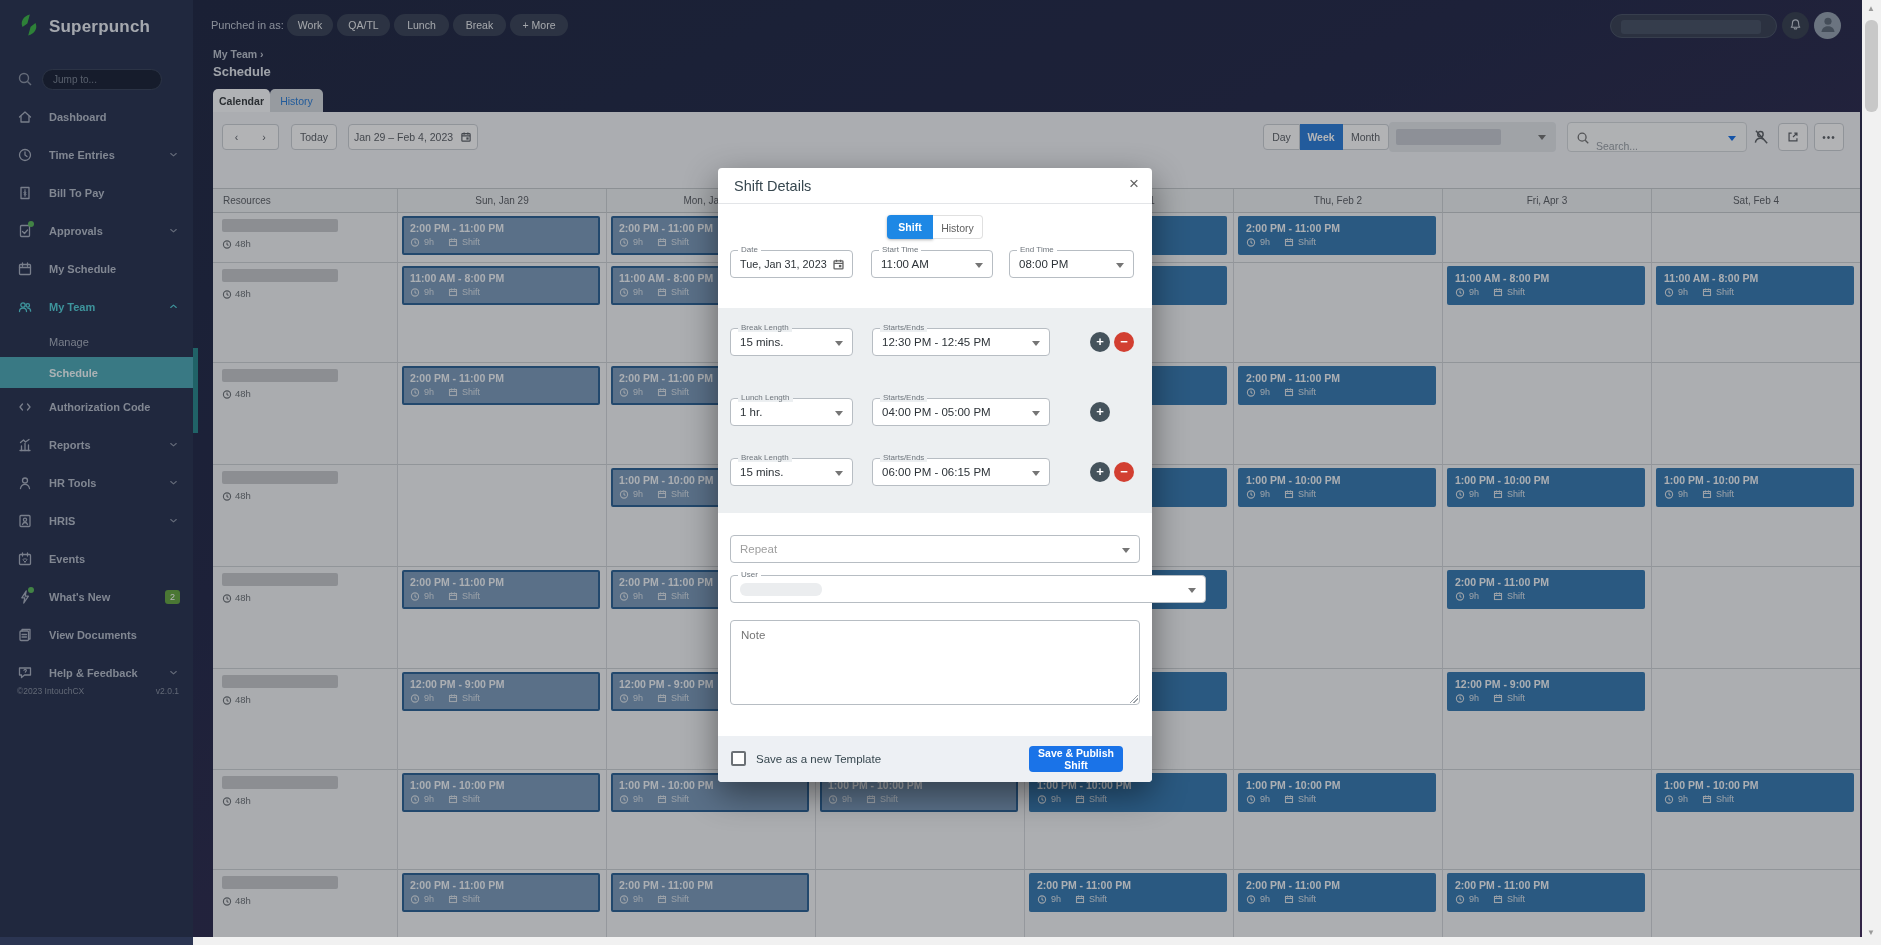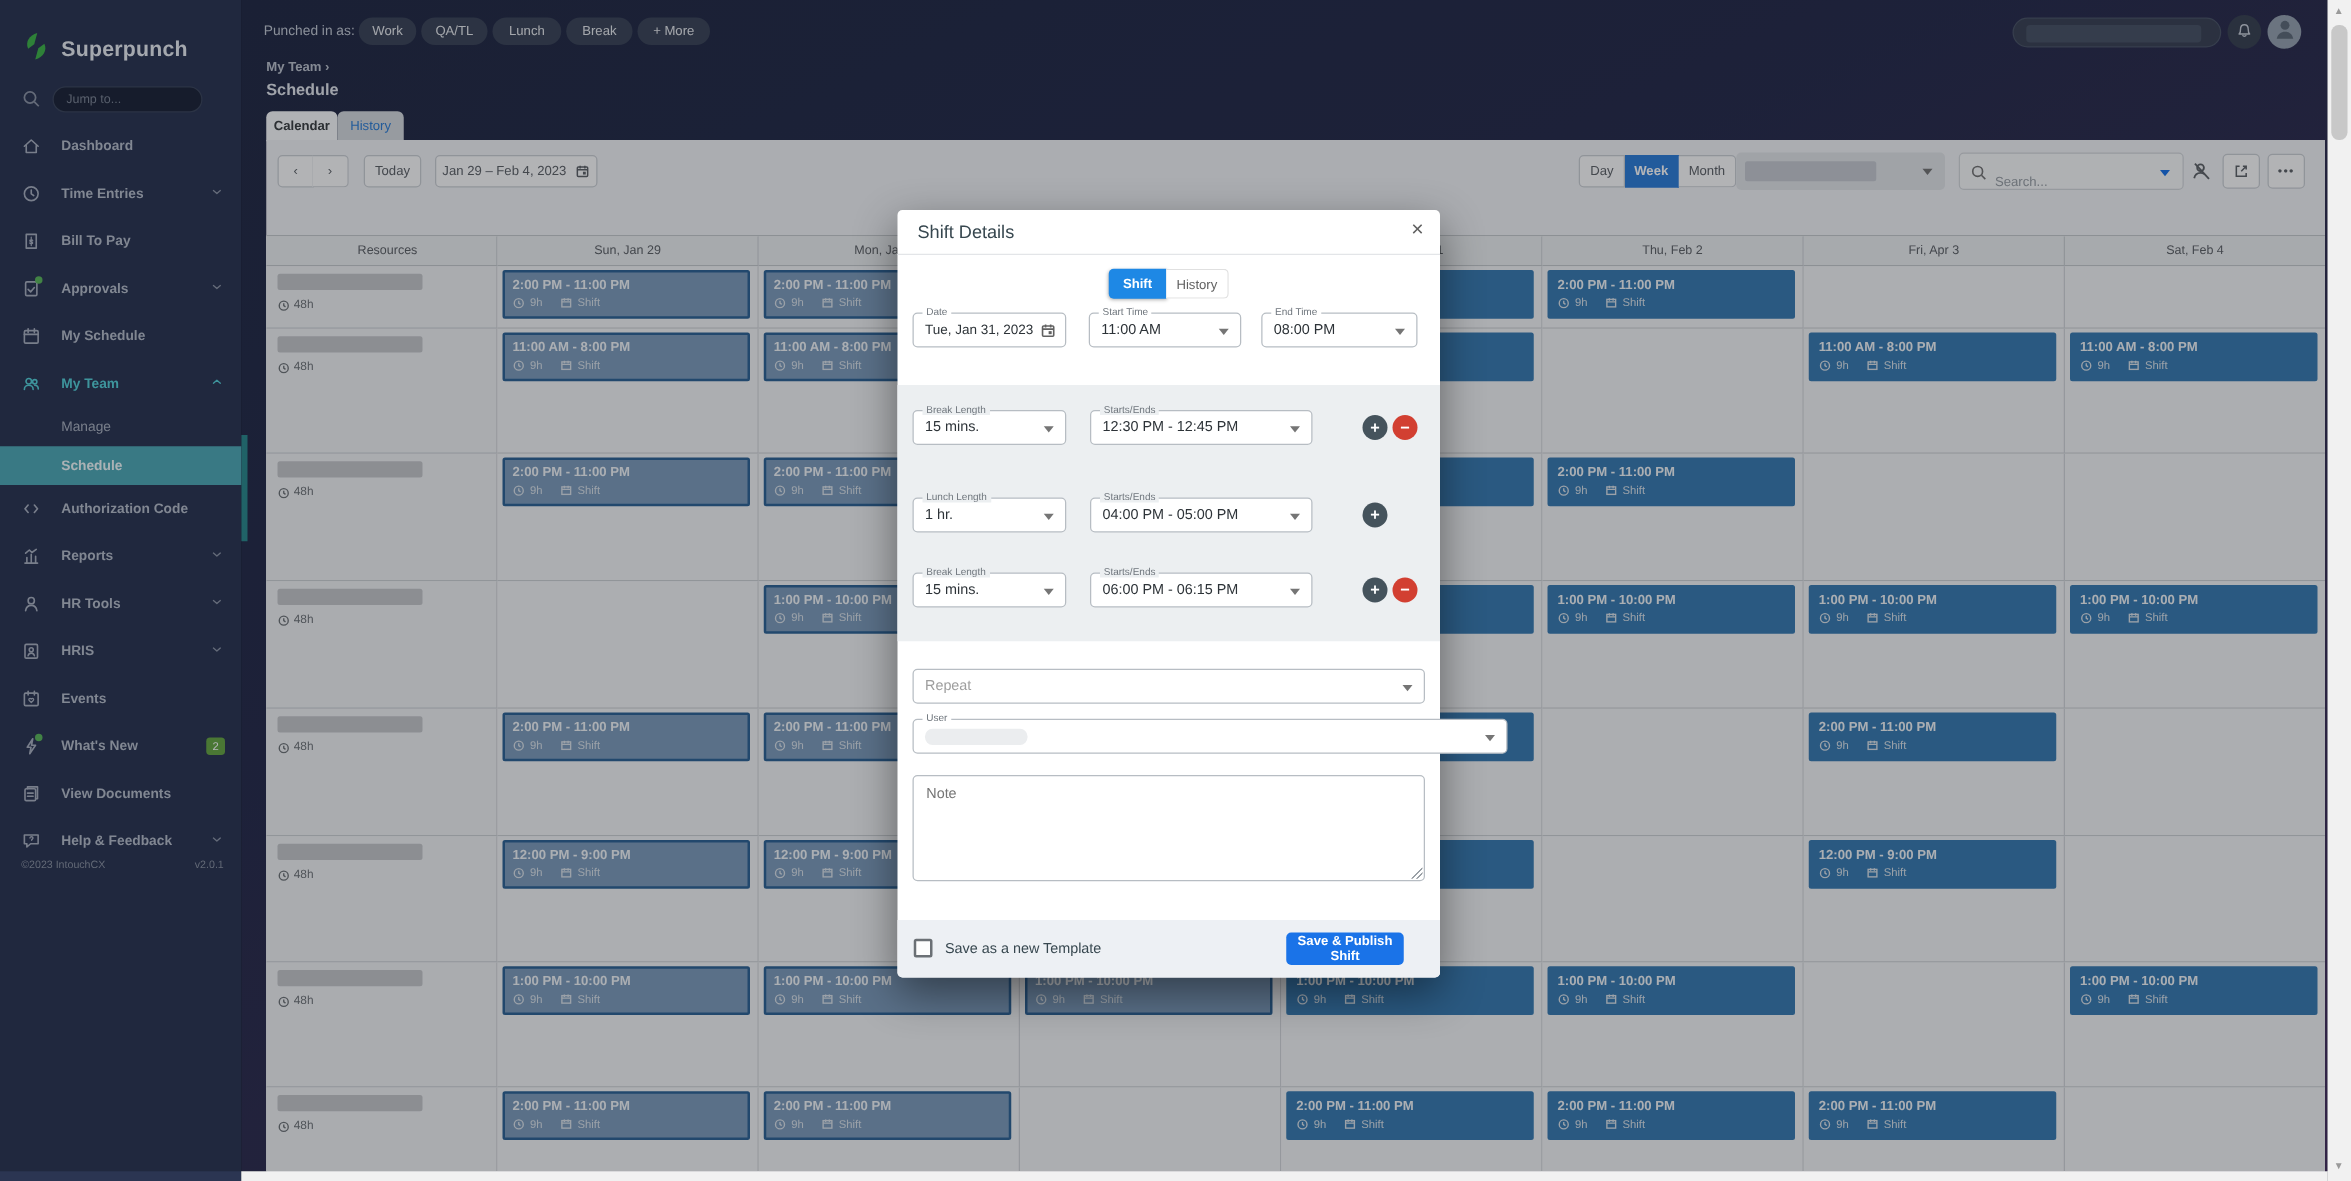--- a/index.html
+++ b/index.html
@@ -19,21 +19,21 @@
     border-radius:12px; background:#3b4355; border:1px solid #4c5568; }
   .top-search .blob { position:absolute; left:10px; top:5px; width:140px; height:14px;
     border-radius:3px; background:#4a5366; }
   .icon-circle { position:absolute; top:12px; width:27px; height:27px; border-radius:50%;
     display:flex; align-items:center; justify-content:center; }
   .bell-wrap { left:1782px; background:#3a4252; }
   .avatar { left:1814px; background:#97a2b0; overflow:hidden; }
 
   
   .sidebar { position:absolute; left:0; top:0; width:193px; height:945px; background:#2b3552; z-index:2; }
-  .logo { position:absolute; left:16px; top:24px; display:flex; align-items:center; gap:7px; }
+  .logo { position:absolute; left:16px; top:12px; display:flex; align-items:center; gap:7px; }
   .logo-text { font-size:17px; font-weight:600; color:#e9ecf2; letter-spacing:.2px; }
   .jump-row { position:absolute; left:0; top:68px; width:193px; height:24px; }
   .jump-row svg { position:absolute; left:17px; top:3px; }
   .jump-input { position:absolute; left:42px; top:1px; width:120px; height:21px; border-radius:11px;
     background:#1d2538; border:1px solid #3c465c; color:#aeb5c2; font-size:10px; padding:0 10px; outline:none; }
   .jump-input::placeholder { color:#7c8494; }
   .nav { position:absolute; left:0; top:98px; width:193px; }
   .nav-item { position:relative; height:38px; display:flex; align-items:center; cursor:pointer; }
   .nav-item .nicon { position:absolute; left:17px; width:16px; height:16px; }
   .nav-item .nlabel { position:absolute; left:49px; font-size:11px; font-weight:600; color:#b6bdca; }
@@ -79,21 +79,21 @@
     border-top:5px solid #757575; display:inline-block; }
   .caret.blue { border-top-color:#1a73e8; }
   .icon-btn { position:absolute; top:123px; width:30px; height:28px; border:1px solid #ccd0d5;
     border-radius:4px; background:#fcfcfd; display:flex; align-items:center; justify-content:center; cursor:pointer; }
 
   
   .grid { position:absolute; left:213px; top:188px; width:1647px; height:749px; background:#f6f7f8;
     border-top:1px solid #c6cacd; overflow:hidden; }
   .gh-cell { position:absolute; top:0; height:24px; background:#edeff1; border-right:1px solid #cdd1d5;
     border-bottom:1px solid #c6cacd; font-size:10px; color:#5f6368; line-height:24px; text-align:center; }
-  .gh-cell.res { text-align:center; padding-left:10px; }
+  .gh-cell.res { text-align:left; padding-left:10px; }
   .gcell { position:absolute; background:#f4f5f6; border-right:1px solid #d3d6da; border-bottom:1px solid #cdd1d5; }
   .gcell.res { background:#f1f2f4; }
   .redact-bar { position:absolute; left:9px; top:6px; width:116px; height:13px; background:#c6c8cb; border-radius:2px; }
   .res-hours { position:absolute; left:9px; top:25px; font-size:9.5px; color:#6f7478;
     display:flex; align-items:center; gap:3px; }
   .shift-card { position:absolute; left:4px; right:6px; top:3px; height:39px; border-radius:2px;
     padding:6px 0 0 8px; cursor:pointer; overflow:hidden; }
   .shift-card.future { background:#3a7cb2; }
   .shift-card.past { background:#7e9cbc; border:2px solid #2e6496; padding:4px 0 0 6px; }
   .sc-time { font-size:10.5px; font-weight:700; color:#f3f6f9; white-space:nowrap; }

